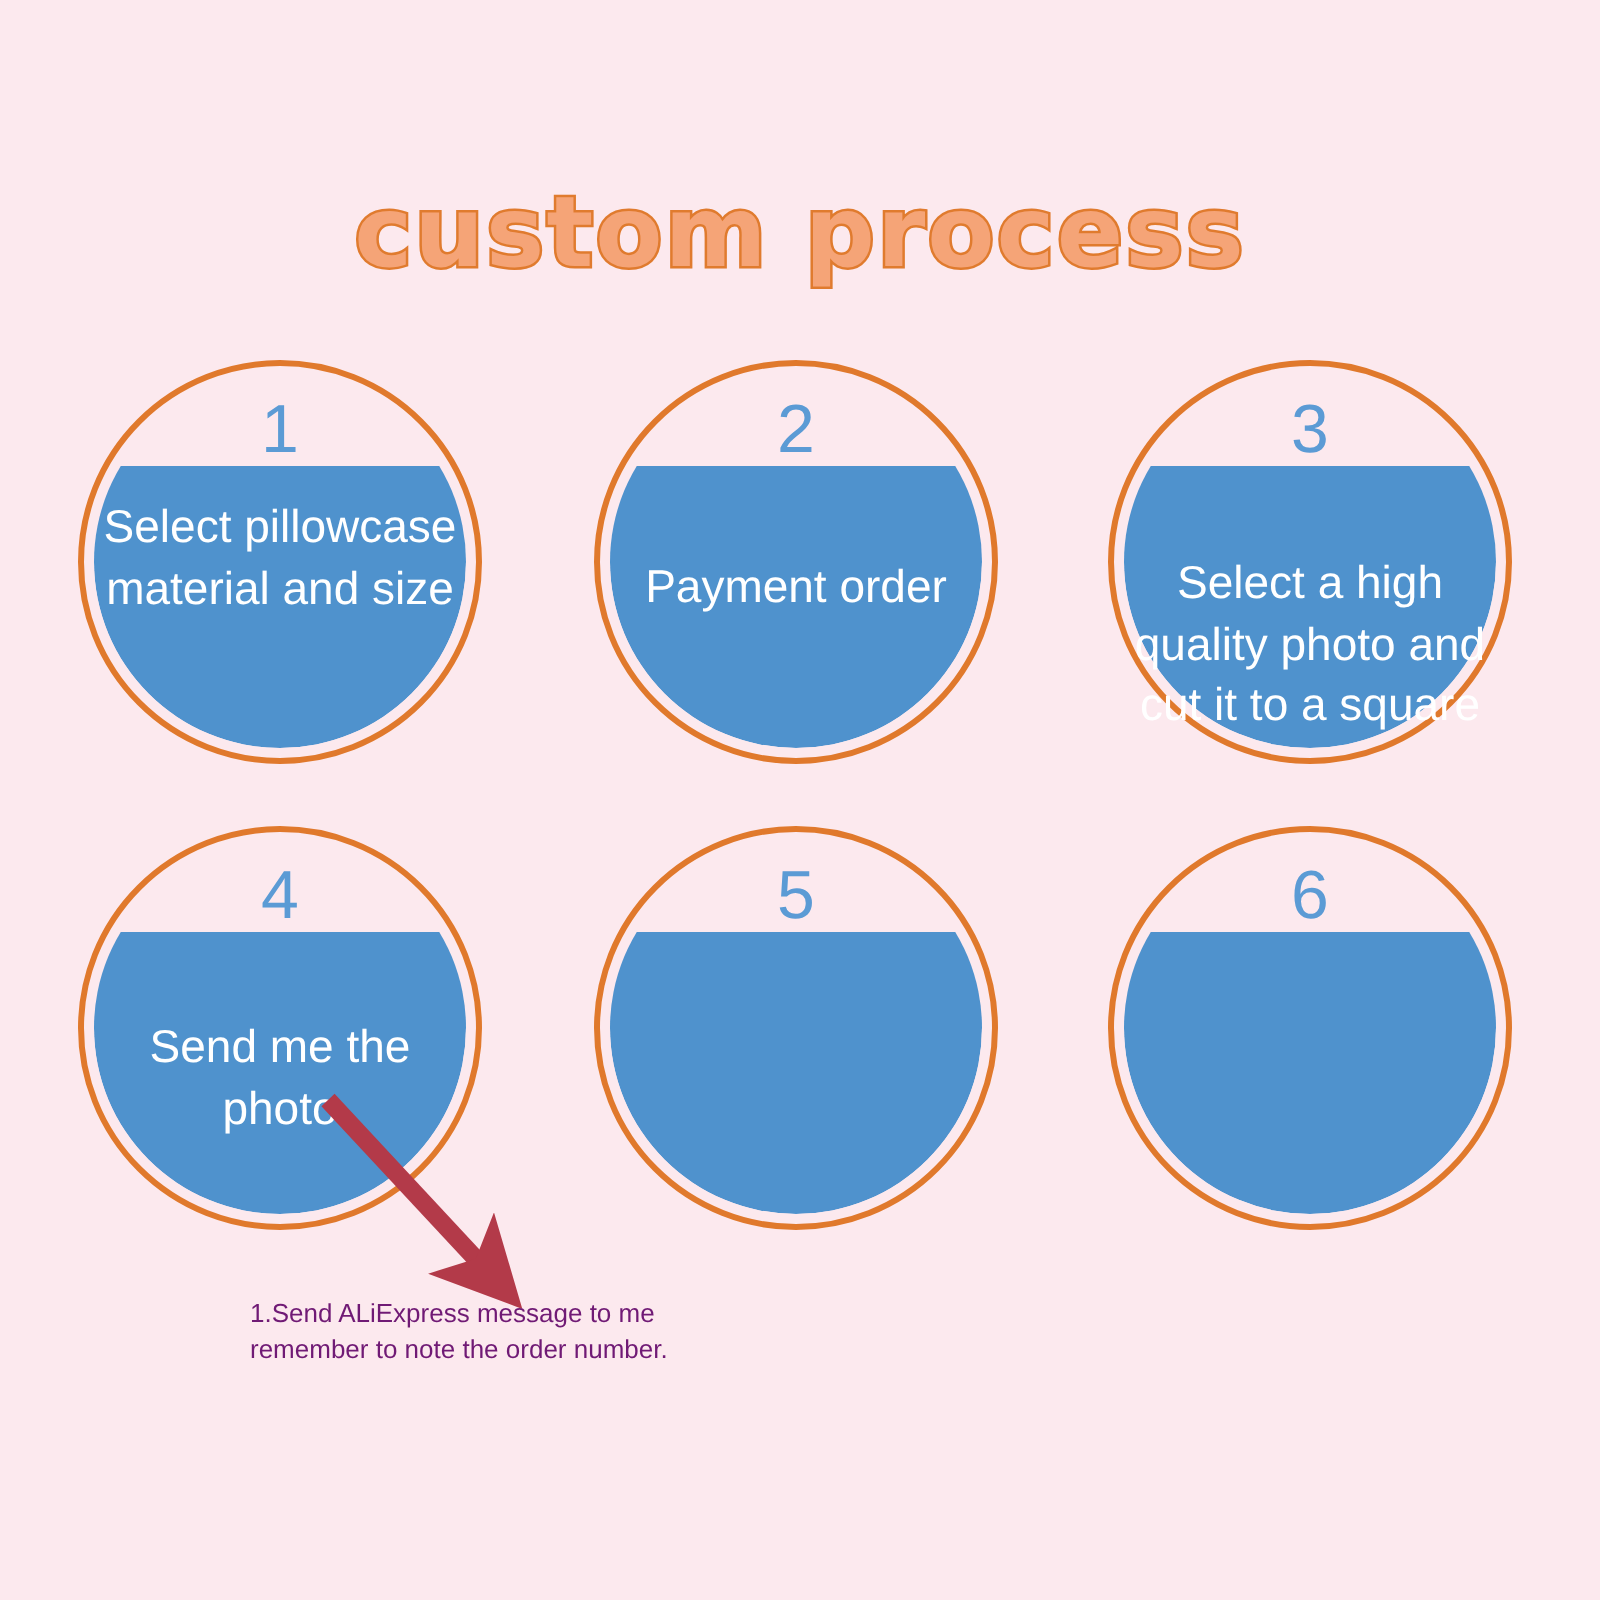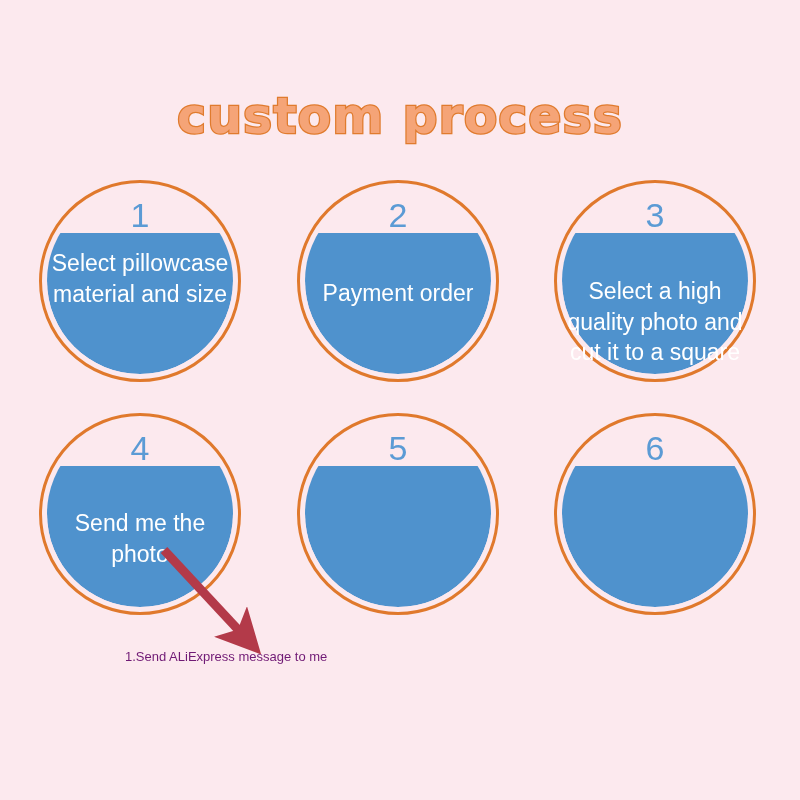--- a/index.html
+++ b/index.html
@@ -183,15 +183,16 @@
     <defs>
       <marker id="arrowhead" markerWidth="5" markerHeight="5" refX="2.2" refY="2.5" orient="auto">
         <path d="M0,0 L5,2.5 L0,5 L1.2,2.5 Z" fill="#b33a49"></path>
       </marker>
     </defs>
     <line x1="24" y1="20" x2="104" y2="106" stroke="#b33a49" stroke-width="9" stroke-linecap="butt" marker-end="url(#arrowhead)"></line>
   </svg>
 
   <div id="notes">
     <div class="note-line">1.Send ALiExpress message to me</div>
+    <div class="note-line">remember to note the order number.</div>
   </div>
 
 </div>
 
 </body></html>

